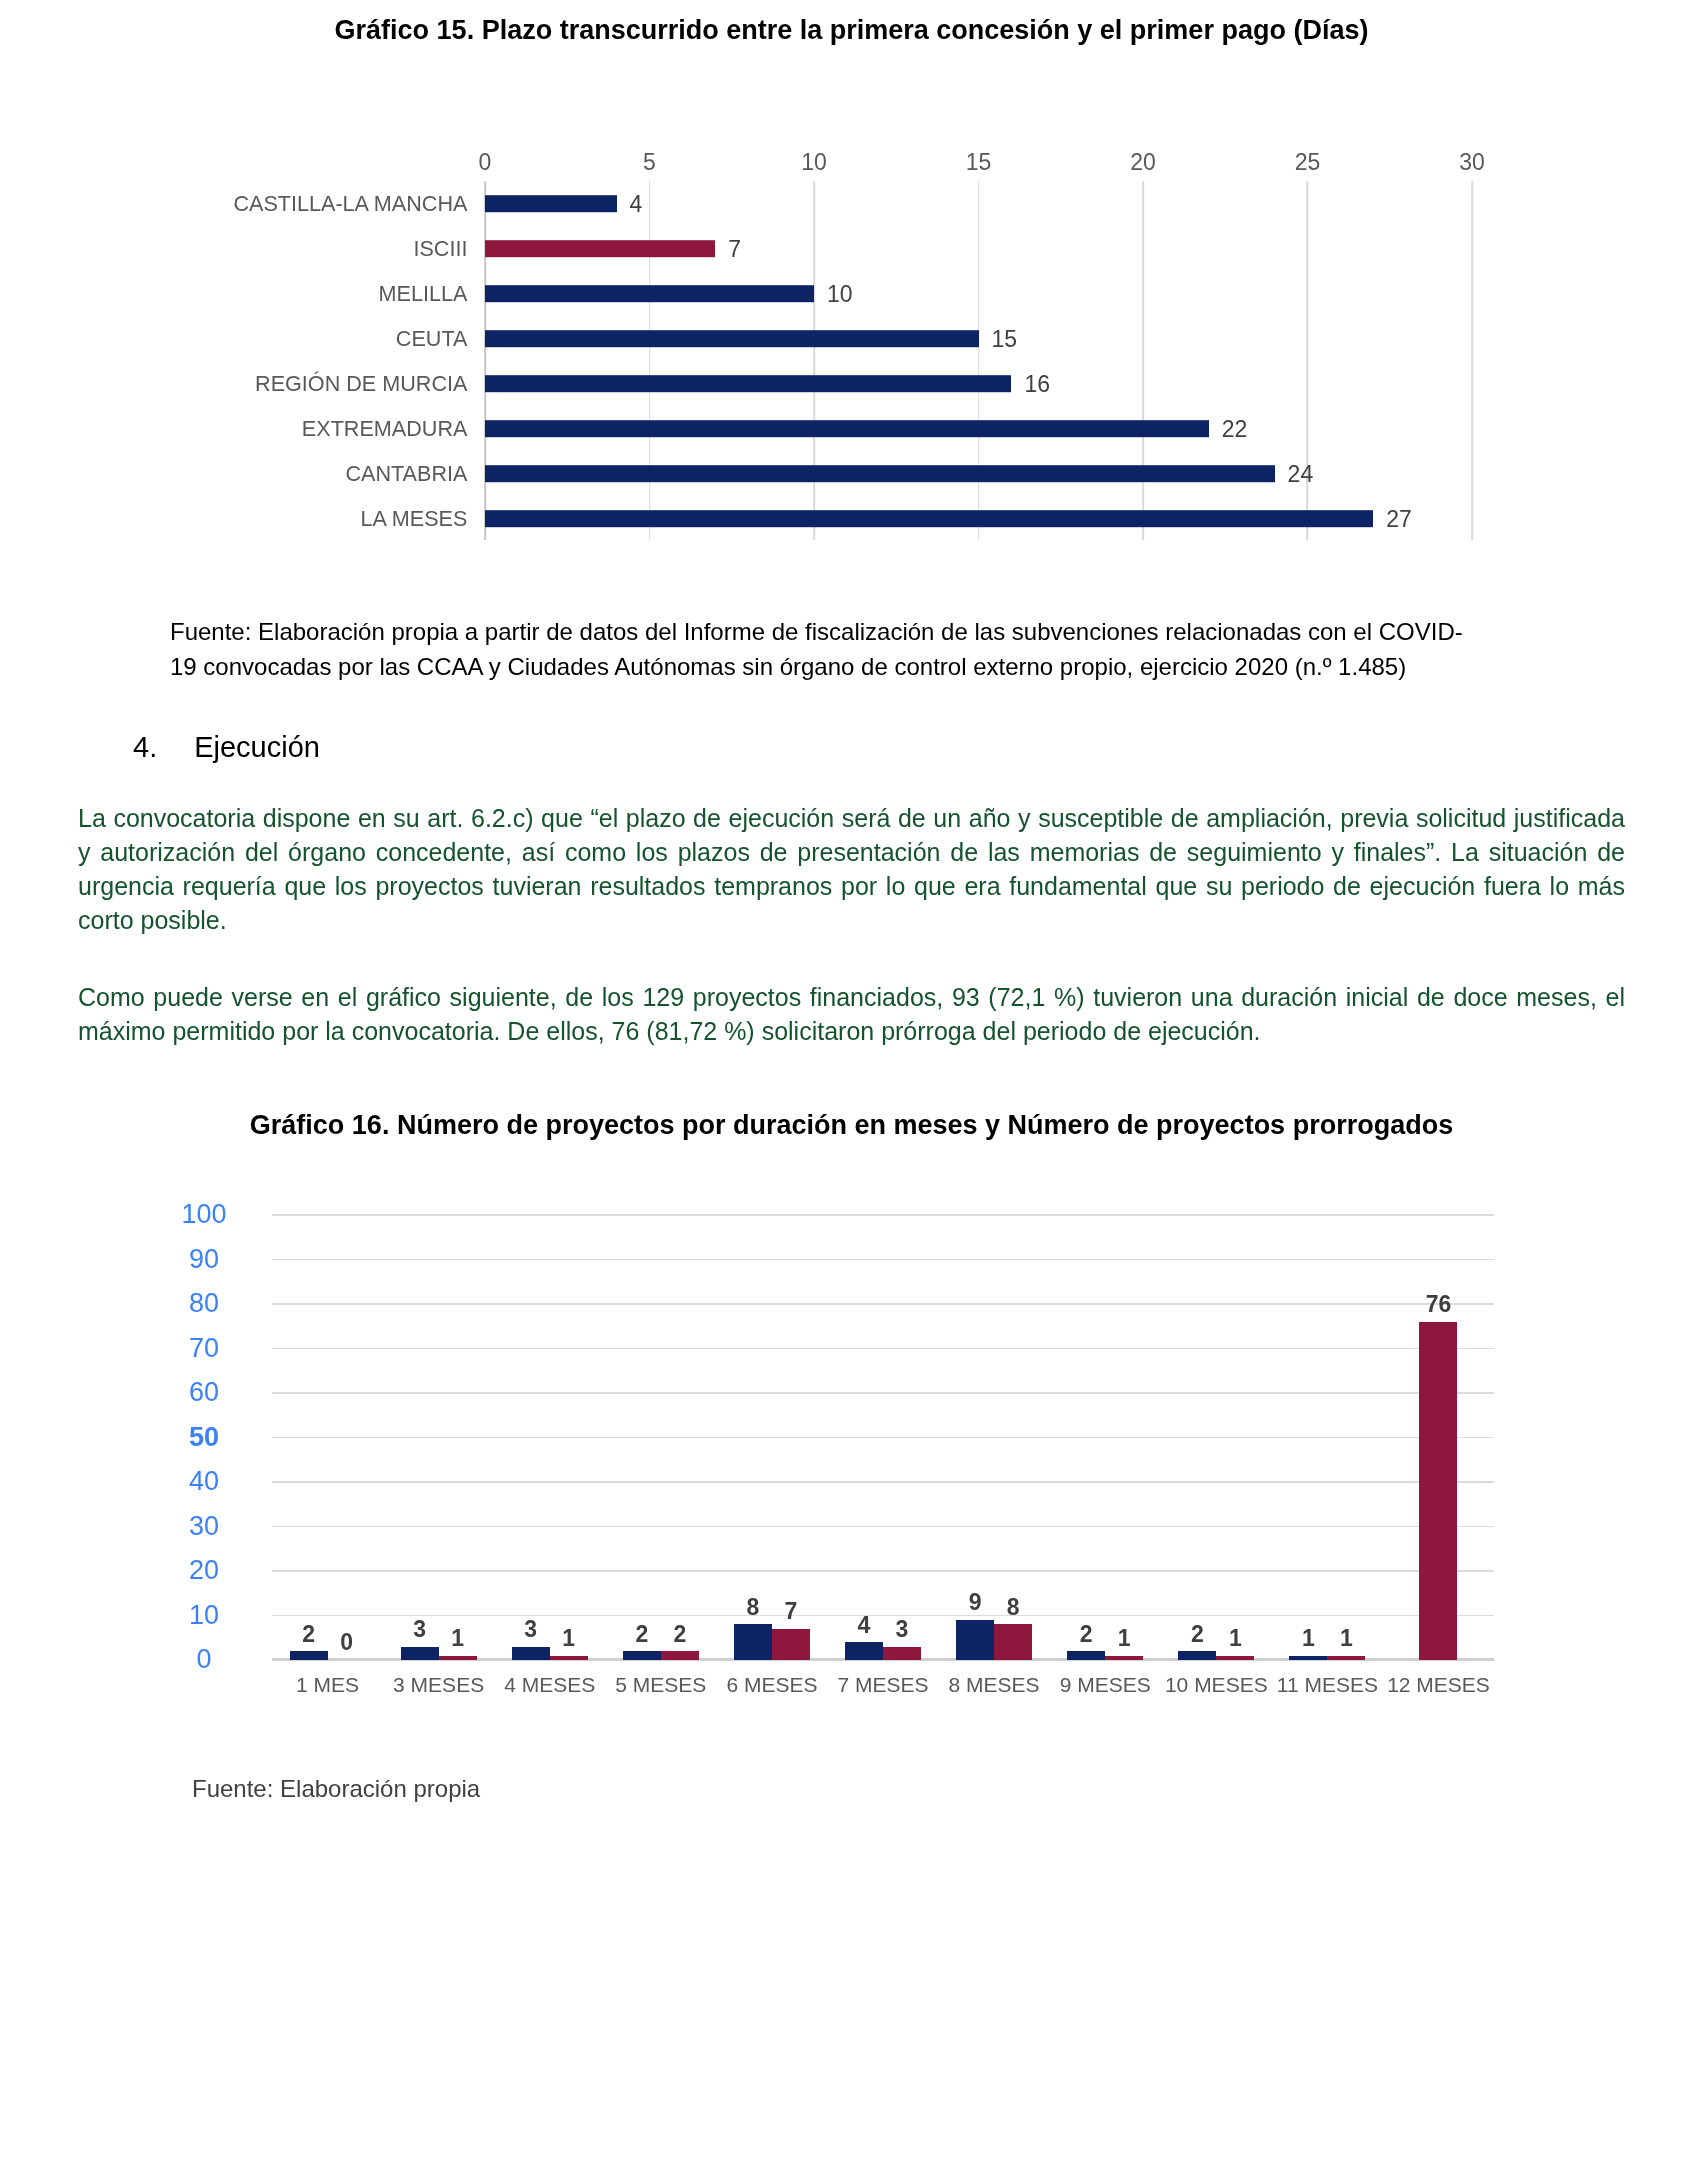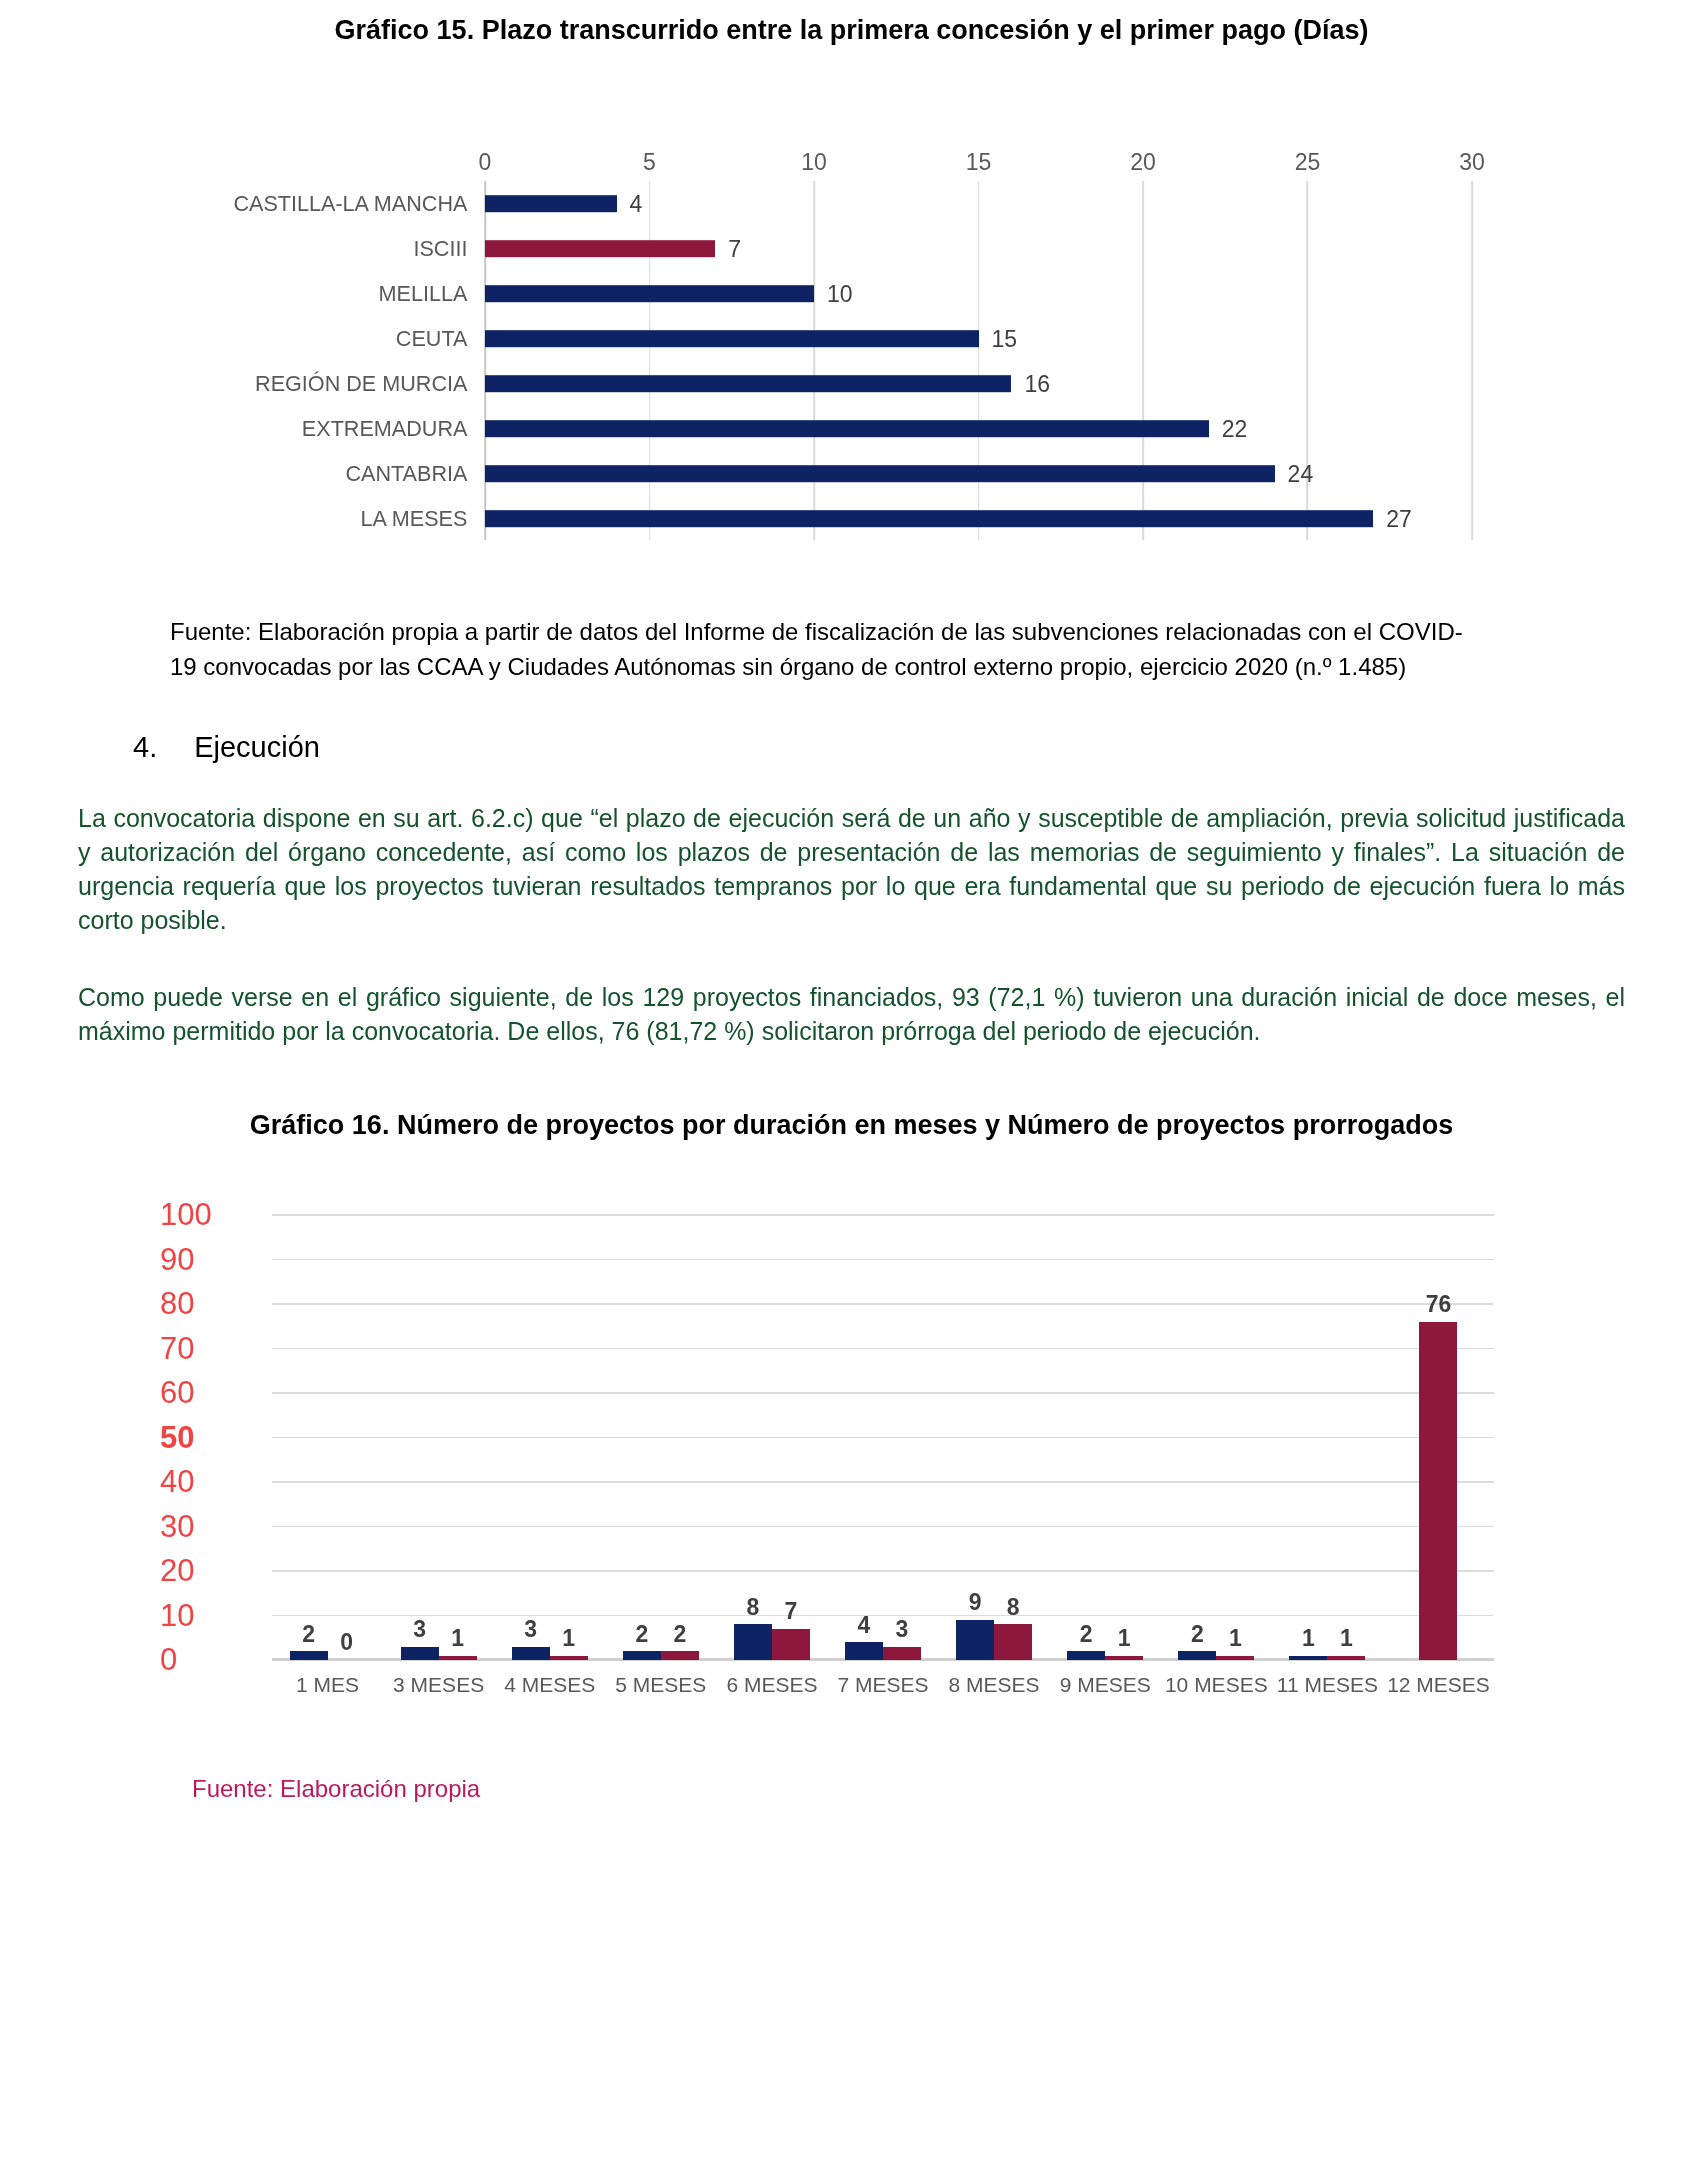--- a/index.html
+++ b/index.html
@@ -26,21 +26,21 @@
     display:flex;align-items:baseline;
   }
   .section-heading .num{margin-right:37px;}
   .para{
     margin:35px 78px 0 78px;
     font-size:25px;line-height:34px;text-align:justify;color:#14532d;
   }
   .para.p2{margin-top:43px;}
   .source-bottom{
     margin-top:75px;margin-left:192px;
-    font-size:24px;line-height:34px;color:#be185d;
+    font-size:24px;line-height:34px;color:#404040;
   }
 
   
   .c15{margin-top:85px;margin-left:485px;width:987px;position:relative;}
   .c15-axis{position:relative;height:45px;}
   .c15-tick{
     position:absolute;bottom:4.8px;transform:translateX(-50%);
     font-size:23px;color:#595959;
   }
   .c15-plot{position:relative;height:359px;}
@@ -64,22 +64,22 @@
   }
 
   
   .c16{margin-top:69px;margin-left:272px;width:1222px;position:relative;}
   .c16-plot{position:relative;height:445px;}
   .c16-grid{
     position:absolute;left:0;right:0;height:1.6px;background:#dcdcdc;
   }
   .c16-grid.zero{background:#d0d0d0;height:2.4px;}
   .c16-ytick{
-    position:absolute;right:calc(100% + 24px);width:88px;text-align:left;
-    font-size:31px;color:#ef4444;line-height:23px;
+    position:absolute;right:calc(100% + 24px);width:88px;text-align:center;
+    font-size:27px;color:#3b82f6;line-height:23px;
   }
   .c16-groups{
     position:absolute;left:0;right:0;top:0;bottom:0;
     display:flex;align-items:flex-end;
   }
   .c16-group{
     flex:1 1 0;height:100%;
     display:flex;justify-content:center;align-items:flex-end;
   }
   .c16-barunit{

